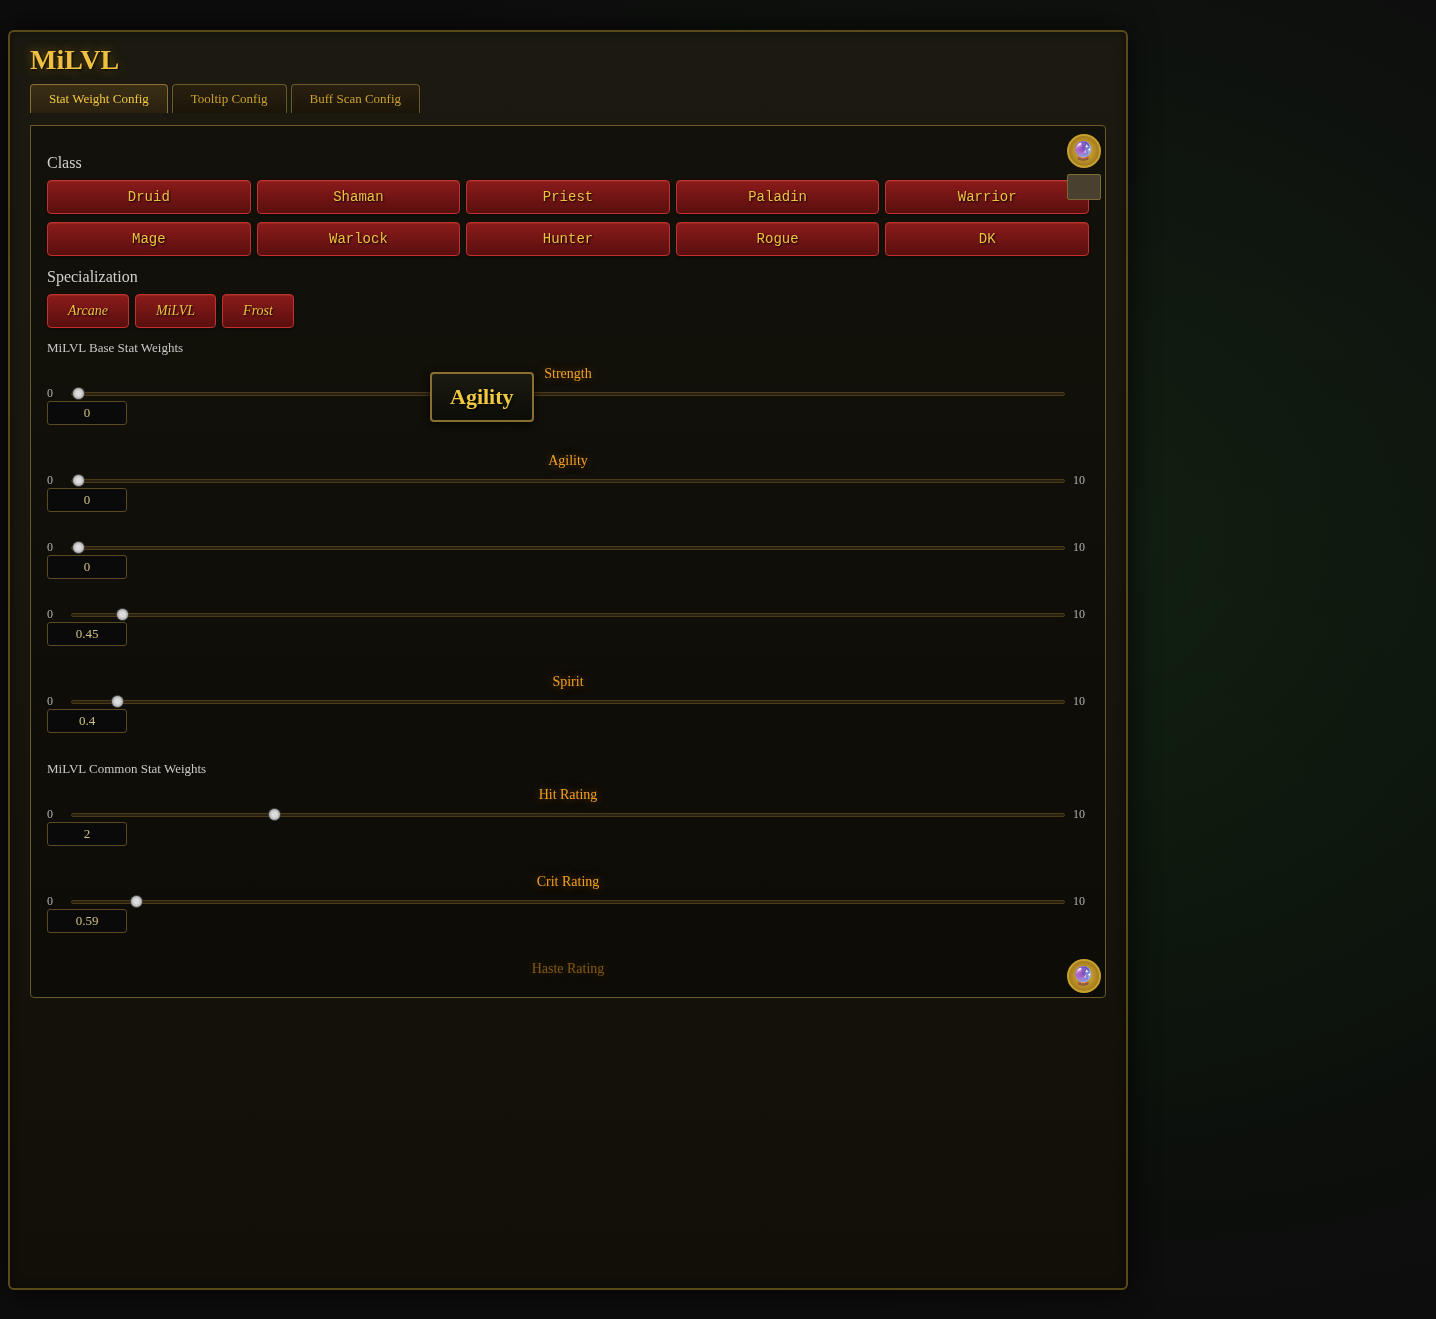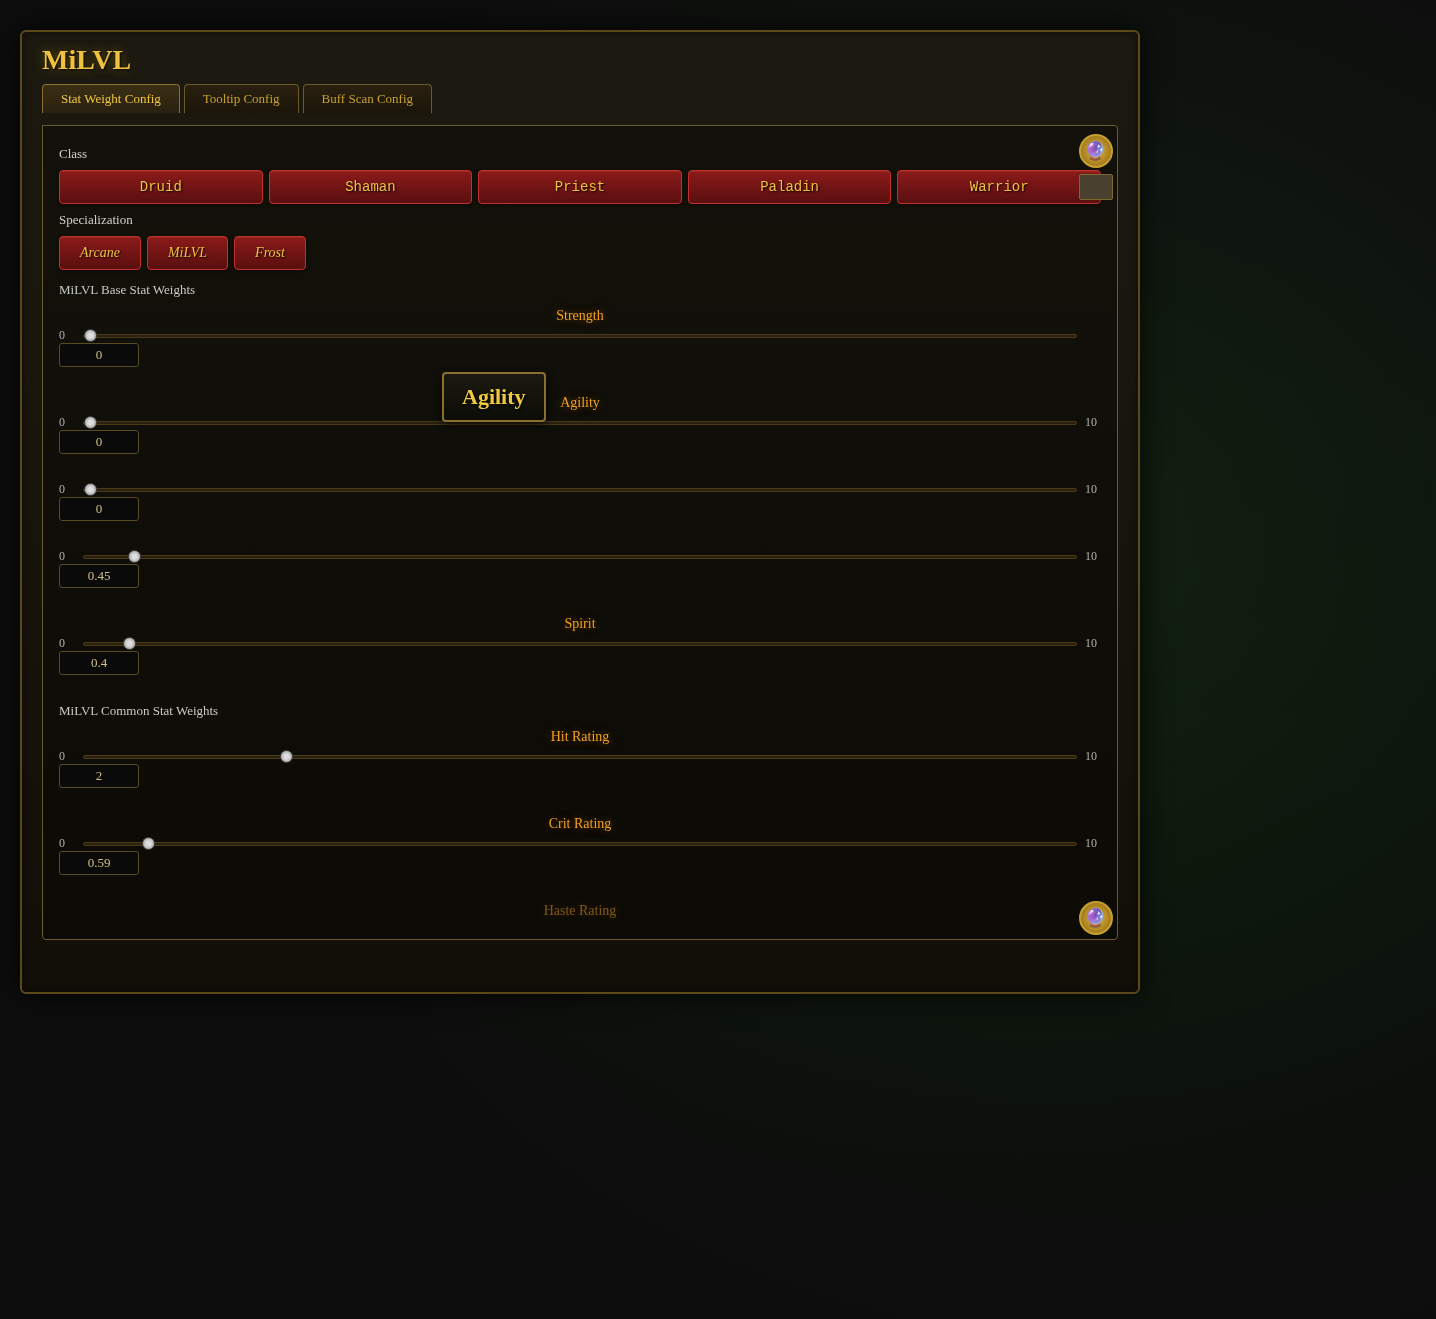--- a/index.html
+++ b/index.html
@@ -19,23 +19,23 @@
       background: 
         radial-gradient(ellipse at 70% 40%, rgba(20,40,20,0.7) 0%, transparent 60%),
         radial-gradient(ellipse at 80% 60%, rgba(10,20,10,0.8) 0%, transparent 50%),
         #0d0d0d;
       z-index: 0;
     }
 
     .main-window {
       position: absolute;
       top: 30px;
-      left: 20px;
+      left: 8px;
       width: 1120px;
-      height: 964px;
+      height: 1260px;
       background: linear-gradient(180deg, #1c1a10 0%, #120f08 100%);
       border: 2px solid #5a4a1a;
       border-radius: 6px;
       z-index: 10;
       box-shadow: 0 0 30px rgba(0,0,0,0.8), inset 0 0 10px rgba(0,0,0,0.5);
     }
 
     .window-title {
       color: #f0c040;
       font-size: 28px;
@@ -73,23 +73,23 @@
       margin: 0 20px;
       border: 1px solid #6a5a2a;
       border-radius: 0 4px 4px 4px;
       background: rgba(0,0,0,0.3);
       padding: 16px;
       position: relative;
     }
 
     .section-label {
       color: #d0d0d0;
-      font-size: 13px;
+      font-size: 16px;
       margin-bottom: 8px;
-      margin-top: 4px;
+      margin-top: 12px;
     }
 
     .class-grid {
       display: grid;
       grid-template-columns: repeat(5, 1fr);
       gap: 6px;
       margin-bottom: 8px;
     }
 
     .class-btn {
@@ -252,20 +252,27 @@
     <div class="section-label">Class</div>
 
     <div class="class-grid">
       <button class="class-btn">Druid</button>
       <button class="class-btn">Shaman</button>
       <button class="class-btn">Priest</button>
       <button class="class-btn">Paladin</button>
       <button class="class-btn">Warrior</button>
     </div>
 
+    <div class="class-grid">
+      <button class="class-btn">Mage</button>
+      <button class="class-btn">Warlock</button>
+      <button class="class-btn">Hunter</button>
+      <button class="class-btn">Rogue</button>
+      <button class="class-btn">DK</button>
+    </div>
 
     <div class="section-label">Specialization</div>
     <div class="spec-row">
       <button class="spec-btn">Arcane</button>
       <button class="spec-btn">MiLVL</button>
       <button class="spec-btn">Frost</button>
     </div>
 
     <div class="stat-section-title">MiLVL Base Stat Weights</div>
 

